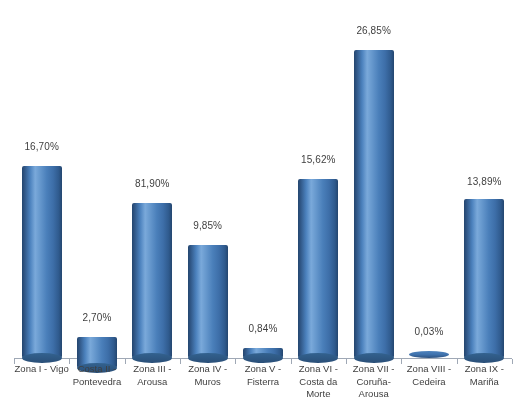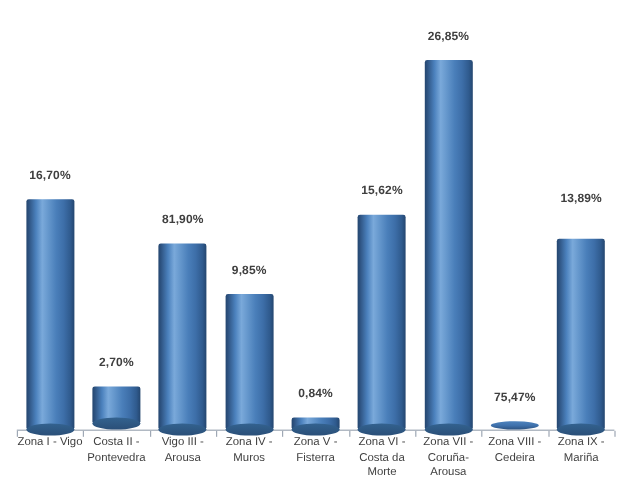--- a/index.html
+++ b/index.html
@@ -61,21 +61,21 @@
   
   .disc{
     position:relative;
     background:linear-gradient(to bottom,#4e83bd 0%,#3f72ad 50%,#2d5280 100%);
     border-radius:50%;
   }
 
   
   .value-label{
     position:absolute;left:50%;transform:translateX(-50%);
-    font-size:10px;color:#3f3f3f;white-space:nowrap;letter-spacing:.1px;font-weight:bold;
+    font-size:10px;color:#3f3f3f;white-space:nowrap;letter-spacing:.1px;
   }
 
   
   .cat-label{
     position:absolute;top:363px;text-align:center;
     font-size:9.5px;line-height:12.5px;color:#3f3f3f;
     word-wrap:break-word;
   }
 </style>
 </head>
@@ -99,21 +99,21 @@
   <div id="bars">
       <div class="bar-slot" style="left: 14px; width: 55.3333px; bottom: 49px; position: absolute;">
         <div class="bar-wrap" style="height: 191.568px;">
           <div class="cylinder" style="width: 40px; height: 191.568px;">
             <div class="cap" style="height: 10px;"></div>
             <div class="base" style="height: 10px;"></div>
           </div>
         </div>
         <div class="value-label" style="bottom: 205.568px;">16,70%</div>
       </div>
-      <div class="bar-slot" style="left: 69.3333px; width: 55.3333px; bottom: 54px; position: absolute;">
+      <div class="bar-slot" style="left: 69.3333px; width: 55.3333px; bottom: 39px; position: absolute;">
         <div class="bar-wrap" style="height: 30.9721px;">
           <div class="cylinder" style="width: 40px; height: 30.9721px;">
             <div class="cap" style="height: 10px;"></div>
             <div class="base" style="height: 10px;"></div>
           </div>
         </div>
         <div class="value-label" style="bottom: 44.9721px;">2,70%</div>
       </div>
       <div class="bar-slot" style="left: 124.667px; width: 55.3333px; bottom: 49px; position: absolute;">
         <div class="bar-wrap" style="height: 155.204px;">
@@ -157,36 +157,36 @@
             <div class="cap" style="height: 10px;"></div>
             <div class="base" style="height: 10px;"></div>
           </div>
         </div>
         <div class="value-label" style="bottom: 322px;">26,85%</div>
       </div>
       <div class="bar-slot" style="left: 401.333px; width: 55.3333px; bottom: 49px; position: absolute;">
         <div class="bar-wrap" style="height: 7px;">
           <div class="disc" style="width: 40px; height: 7px; margin-top: auto;"></div>
         </div>
-        <div class="value-label" style="bottom: 21px;">75,47%</div>
+        <div class="value-label" style="bottom: 21px;">0,03%</div>
       </div>
       <div class="bar-slot" style="left: 456.667px; width: 55.3333px; bottom: 49px; position: absolute;">
         <div class="bar-wrap" style="height: 159.334px;">
           <div class="cylinder" style="width: 40px; height: 159.334px;">
             <div class="cap" style="height: 10px;"></div>
             <div class="base" style="height: 10px;"></div>
           </div>
         </div>
-        <div class="value-label" style="bottom: 187px;">13,89%</div>
+        <div class="value-label" style="bottom: 171px;">13,89%</div>
       </div>
     </div>
   <div id="cats">
       <div class="cat-label" style="left: 14px; width: 55.3333px;"><span>Zona I - Vigo</span></div>
       <div class="cat-label" style="left: 69.3333px; width: 55.3333px;"><span>Costa II -</span><br><span>Pontevedra</span></div>
-      <div class="cat-label" style="left: 124.667px; width: 55.3333px;"><span>Vigo III -</span><br><span>Arousa</span></div>
+      <div class="cat-label" style="left: 124.667px; width: 55.3333px;"><span>Zona III -</span><br><span>Arousa</span></div>
       <div class="cat-label" style="left: 180px; width: 55.3333px;"><span>Zona IV -</span><br><span>Muros</span></div>
       <div class="cat-label" style="left: 235.333px; width: 55.3333px;"><span>Zona V -</span><br><span>Fisterra</span></div>
       <div class="cat-label" style="left: 290.667px; width: 55.3333px;"><span>Zona VI -</span><br><span>Costa da</span><br><span>Morte</span></div>
       <div class="cat-label" style="left: 346px; width: 55.3333px; text-align: center;"><span>Zona VII -</span><br><span>Coruña-</span><br><span>Arousa</span></div>
       <div class="cat-label" style="left: 401.333px; width: 55.3333px;"><span>Zona VIII -</span><br><span>Cedeira</span></div>
       <div class="cat-label" style="left: 456.667px; width: 55.3333px;"><span>Zona IX -</span><br><span>Mariña</span></div>
     </div>
 </div>
 
 </body></html>

